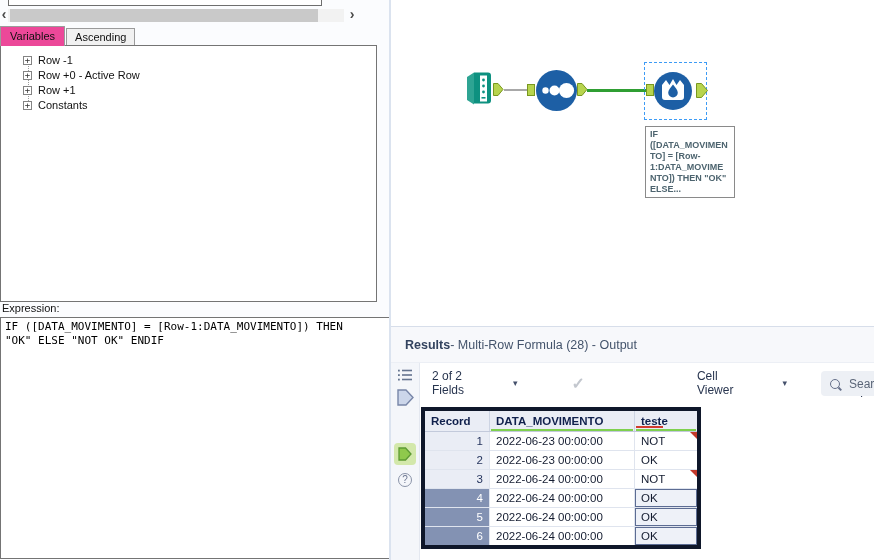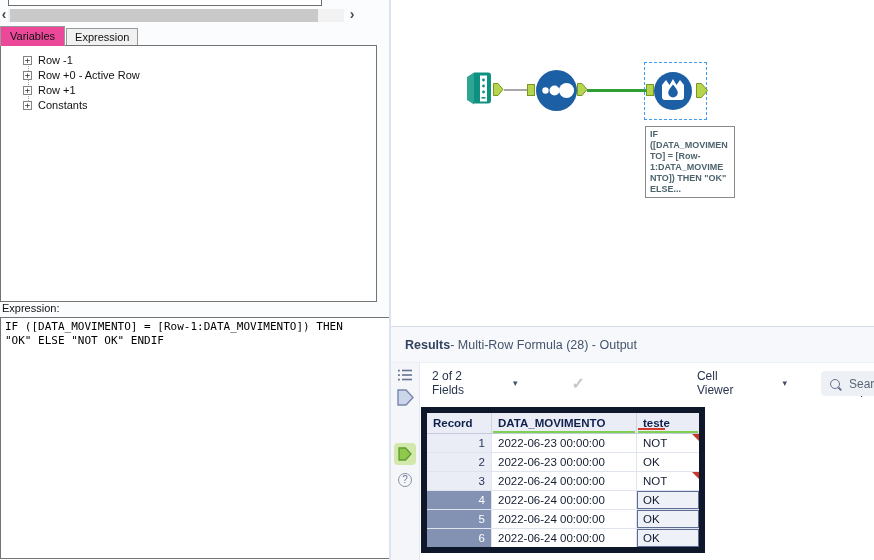--- a/index.html
+++ b/index.html
@@ -67,21 +67,21 @@
   .search{position:absolute;left:401px;top:8px;width:110px;height:25px;background:#edf0f5;
           border-radius:4px;display:flex;align-items:center;padding-left:9px;box-sizing:border-box;}
   .mag{width:8px;height:8px;border:1.5px solid #66708a;border-radius:50%;position:relative;
        margin-right:7px;flex:none;}
   .mag::after{content:"";position:absolute;width:4px;height:1.5px;background:#66708a;
               transform:rotate(45deg);left:7px;top:8px;}
   .search input{border:none;background:transparent;outline:none;font-size:12px;color:#394358;
                 width:60px;font-family:"Liberation Sans",sans-serif;}
   .search input::placeholder{color:#5b6678;}
   
-  .grid{position:absolute;left:30px;top:80px;width:272px;border:6px solid #0f172a;
+  .grid{position:absolute;left:30px;top:80px;width:272px;border:4px solid #0f172a;
         background:#fff;font-size:11.5px;box-sizing:content-box;}
   .grid-header{display:flex;height:20px;background:#eaedf5;border-bottom:1px solid #c3cadb;
                font-weight:bold;color:#10204c;}
   .h-cell{position:relative;display:flex;align-items:center;padding-left:6px;
           box-sizing:border-box;border-right:1px solid #cdd4e3;}
   .w-rec{width:65px;} .w-dat{width:145px;} .w-tes{width:62px;border-right:none;}
   .u-green{position:absolute;left:1px;right:1px;bottom:0px;height:2px;background:#7ed04e;}
   .u-red{position:absolute;left:1px;width:27px;bottom:3px;height:2px;background:#d23b2f;}
   .grid-row{display:flex;height:18px;border-bottom:1px solid #dfe4ee;}
   .grid-row:last-child{border-bottom:none;}
@@ -105,21 +105,21 @@
 
     <div class="hscroll">
       <div class="hs-arrow hs-left">‹</div>
       <div class="hs-track"></div>
       <div class="hs-thumb"></div>
       <div class="hs-arrow hs-right">›</div>
     </div>
 
     <div class="tabs">
       <div class="tab active">Variables</div>
-      <div class="tab">Expression</div>
+      <div class="tab">Ascending</div>
     </div>
 
     <div class="tree-box">
       <div class="tree-guide"></div>
       <div class="tree-item" style="top:7px;">
         <span class="expander">+</span>
         <span>Row -1</span>
       </div>
       <div class="tree-item" style="top:22px;">
         <span class="expander">+</span>

